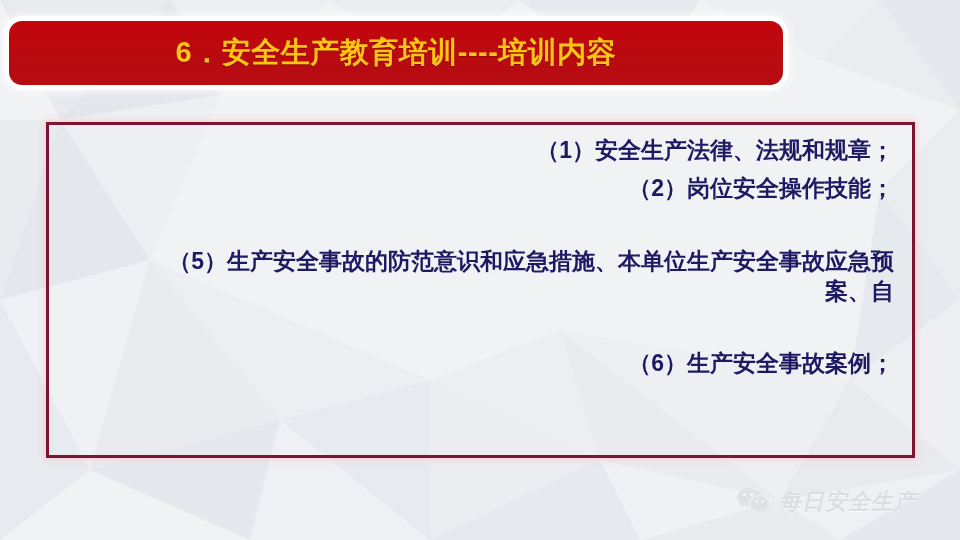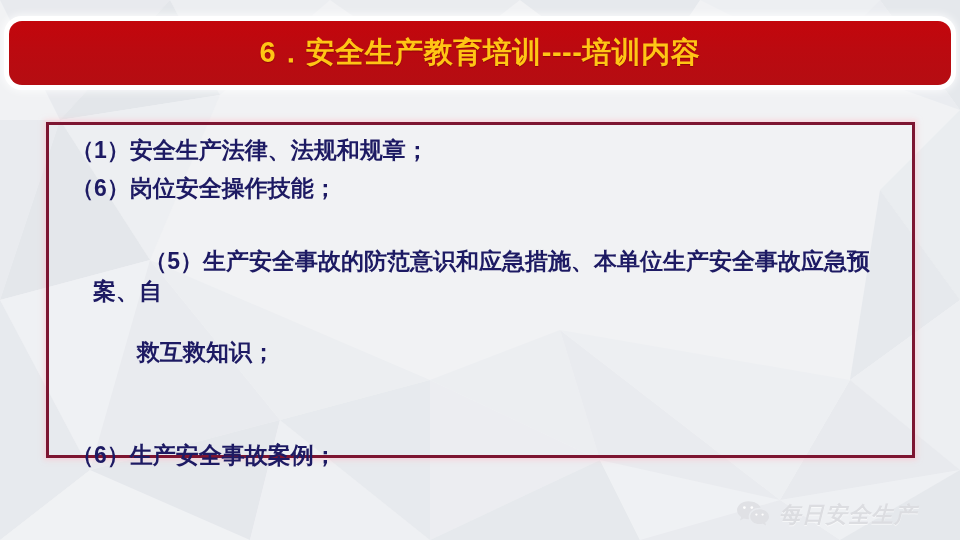--- a/index.html
+++ b/index.html
@@ -28,21 +28,21 @@
     width: 960px;
     height: 540px;
     z-index: 0;
   }
 
   
   #title-banner {
     position: absolute;
     left: 9px;
     top: 21px;
-    width: 942px;
+    width: 774px;
     height: 64px;
     background: linear-gradient(180deg, #c3060c 0%, #bb0a10 45%, #b50d12 100%);
     border-radius: 13px;
     box-shadow: 0 0 0 5px #ffffff, 0 0 9px 6px rgba(255,255,255,0.85);
     display: flex;
     align-items: center;
     justify-content: center;
     z-index: 3;
   }
   #title-text {
@@ -74,20 +74,21 @@
     list-style: none;
   }
 
   .content-item {
     color: #1d1a63;
     font-size: 23px;
     font-weight: bold;
     line-height: 1.0;
     margin: 0 0 15px 0;
     white-space: pre-wrap;
+    text-align: right;
   }
   .content-item.wrapped {
     line-height: 1.33;
     text-indent: 0;
     margin-left: 22px;
   }
   .content-item .cont-line2 {
     display: block;
     padding-left: 44px;
   }
@@ -95,21 +96,20 @@
   
   #watermark {
     position: absolute;
     left: 736px;
     top: 487px;
     display: flex;
     align-items: flex-start;
     gap: 9px;
     z-index: 4;
     opacity: 0.96;
-    margin-top: 13px;
   }
   #wechat-icon { display: block; }
   #watermark-text {
     color: #dcdde1;
     font-size: 22px;
     font-style: italic;
     font-weight: bold;
     letter-spacing: 1px;
     text-shadow: 0 1px 0 rgba(255,255,255,0.6);
   }
@@ -155,24 +155,23 @@
     <polygon points="150,260 280,420 430,380" fill="#eceef1"></polygon>
   </svg>
 
   <div id="title-banner">
     <div id="title-text">6．安全生产教育培训----培训内容</div>
   </div>
 
   <div id="content-box">
     <ul id="content-list">
       <li class="content-item">（1）安全生产法律、法规和规章；</li>
-      <li class="content-item">（6）岗位安全操作技能；</li>
+      <li class="content-item">（2）岗位安全操作技能；</li>
       <li class="content-item wrapped">
         <span>（5）生产安全事故的防范意识和应急措施、本单位生产安全事故应急预案、自</span>
-        <span class="cont-line2">救互救知识；</span>
       </li>
       <li class="content-item">（6）生产安全事故案例；</li>
 
     </ul>
   </div>
 
   <div id="watermark">
     <svg id="wechat-icon" width="34" height="28" viewBox="0 0 34 28" aria-hidden="true">
       <g fill="#e0e1e5">
         <path d="M12.2 1.2C6.0 1.2 1.0 5.2 1.0 10.1c0 2.8 1.6 5.3 4.2 7.0L4.0 20.6l3.9-2.0c1.3 0.4 2.8 0.6 4.3 0.6 0.3 0 0.6 0 0.9 0 -0.3-0.8-0.4-1.6-0.4-2.5 0-5.0 4.8-8.9 10.8-8.9 0.4 0 0.8 0 1.2 0.1C23.6 4.0 18.5 1.2 12.2 1.2z"></path>

